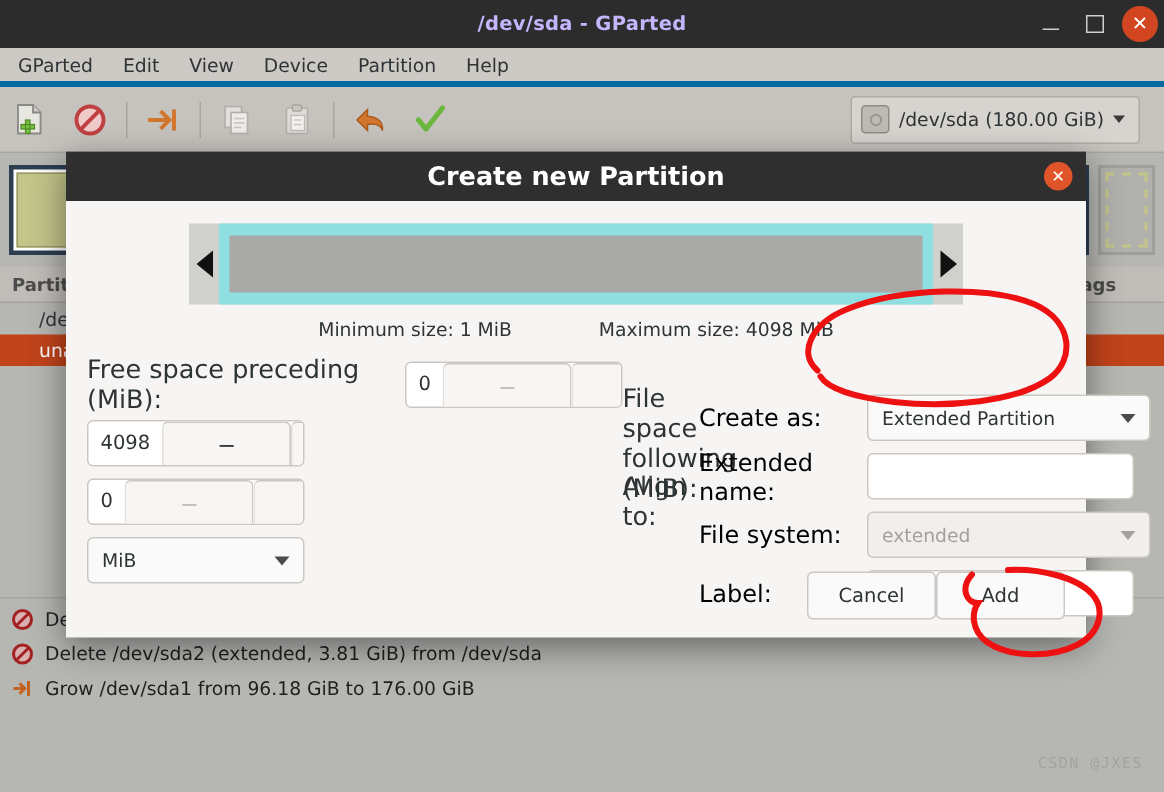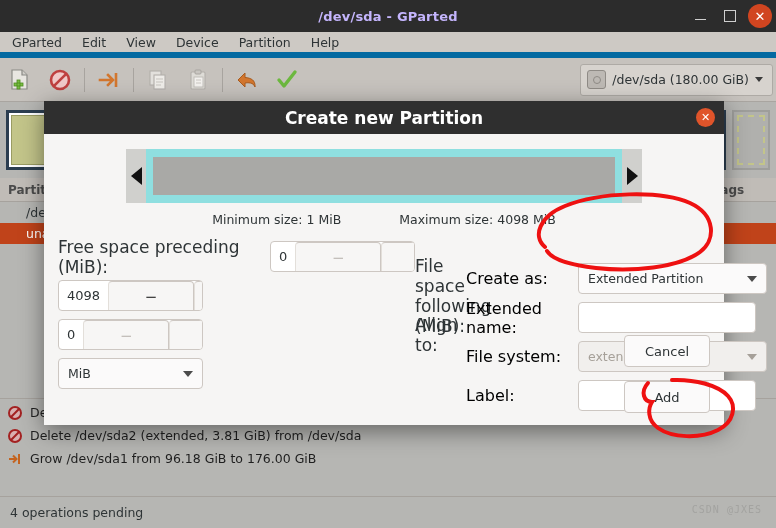--- a/index.html
+++ b/index.html
@@ -40,21 +40,21 @@
     background: #d14520; color: #fff; font-size: 13px; margin-left: 3px;
     font-family: "DejaVu Sans", sans-serif;
   }
 
   
   .menubar {
     position: absolute; left: 0; top: 32px;
     width: 776px; height: 26px;
     background: #cdc9c4;
     display: flex; align-items: center;
-    border-bottom: 6px solid #0369a1;
+    border-bottom: 4px solid #0369a1;
   }
   .menu-item {
     padding: 3px 10px; font-size: 12.5px; color: #2e3436;
     cursor: default;
   }
   .menu-item:first-child { margin-left: 2px; }
 
   
   .toolbar {
     position: absolute; left: 0; top: 58px;
@@ -63,21 +63,21 @@
     display: flex; align-items: center;
     border-bottom: 1px solid #a9a5a0;
   }
   .tb-btn {
     width: 40px; height: 36px;
     display: flex; align-items: center; justify-content: center;
   }
   .tb-sep { width: 1px; height: 24px; background: #a8a49f; margin: 0 4px; }
   .tb-spacer { flex: 1; }
   .device-sel {
-    margin-right: 3px; height: 32px;
+    margin-right: 16px; height: 32px;
     background: #d7d3ce; border: 1px solid #aeaaa5; border-radius: 3px;
     display: flex; align-items: center; gap: 6px;
     padding: 0 9px 0 6px;
     font-size: 12.5px; color: #2e3436;
   }
   .disk-glyph {
     width: 19px; height: 19px; border-radius: 3px;
     background: #bdb9b4; border: 1.5px solid #8f8b86;
     display: flex; align-items: center; justify-content: center;
   }
@@ -277,21 +277,21 @@
     position: absolute; left: 422px; top: 158px;
     display: grid;
     grid-template-columns: 112px 178px;
     grid-template-rows: repeat(4, 39px);
     align-items: center;
   }
 
   
   .dlg-actions {
     position: absolute; right: 14px; bottom: 12px;
-    display: flex; gap: 14px; flex-direction: column;
+    display: flex; gap: 0;
   }
   .btn {
     min-width: 86px; height: 32px;
     border: 1px solid #cdc7c2; border-radius: 4px;
     background: #fbfafa;
     display: flex; align-items: center; justify-content: center;
     font-size: 13px; color: #2e3436;
   }
 
   
@@ -429,23 +429,20 @@
     </div>
     <div class="op-row">
       <svg class="op-ico" viewBox="0 0 16 16">
         <path d="M2 8 h7 M6 4.5 l3.5 3.5 l-3.5 3.5" fill="none" stroke="#c4631f" stroke-width="2"></path>
         <line x1="12" y1="3" x2="12" y2="13" stroke="#c4631f" stroke-width="2"></line>
       </svg>
       <span>Grow /dev/sda1 from 96.18 GiB to 176.00 GiB</span>
     </div>
   </div>
 
-  <div class="statusbar">
-    <span>4 operations pending</span>
-  </div>
   <div class="watermark">CSDN @JXES</div>
 
   <div class="dialog">
     <div class="dlg-title">
       <div class="t">Create new Partition</div>
       <div class="dlg-close">✕</div>
     </div>
 
     <div class="dlg-body">
 

